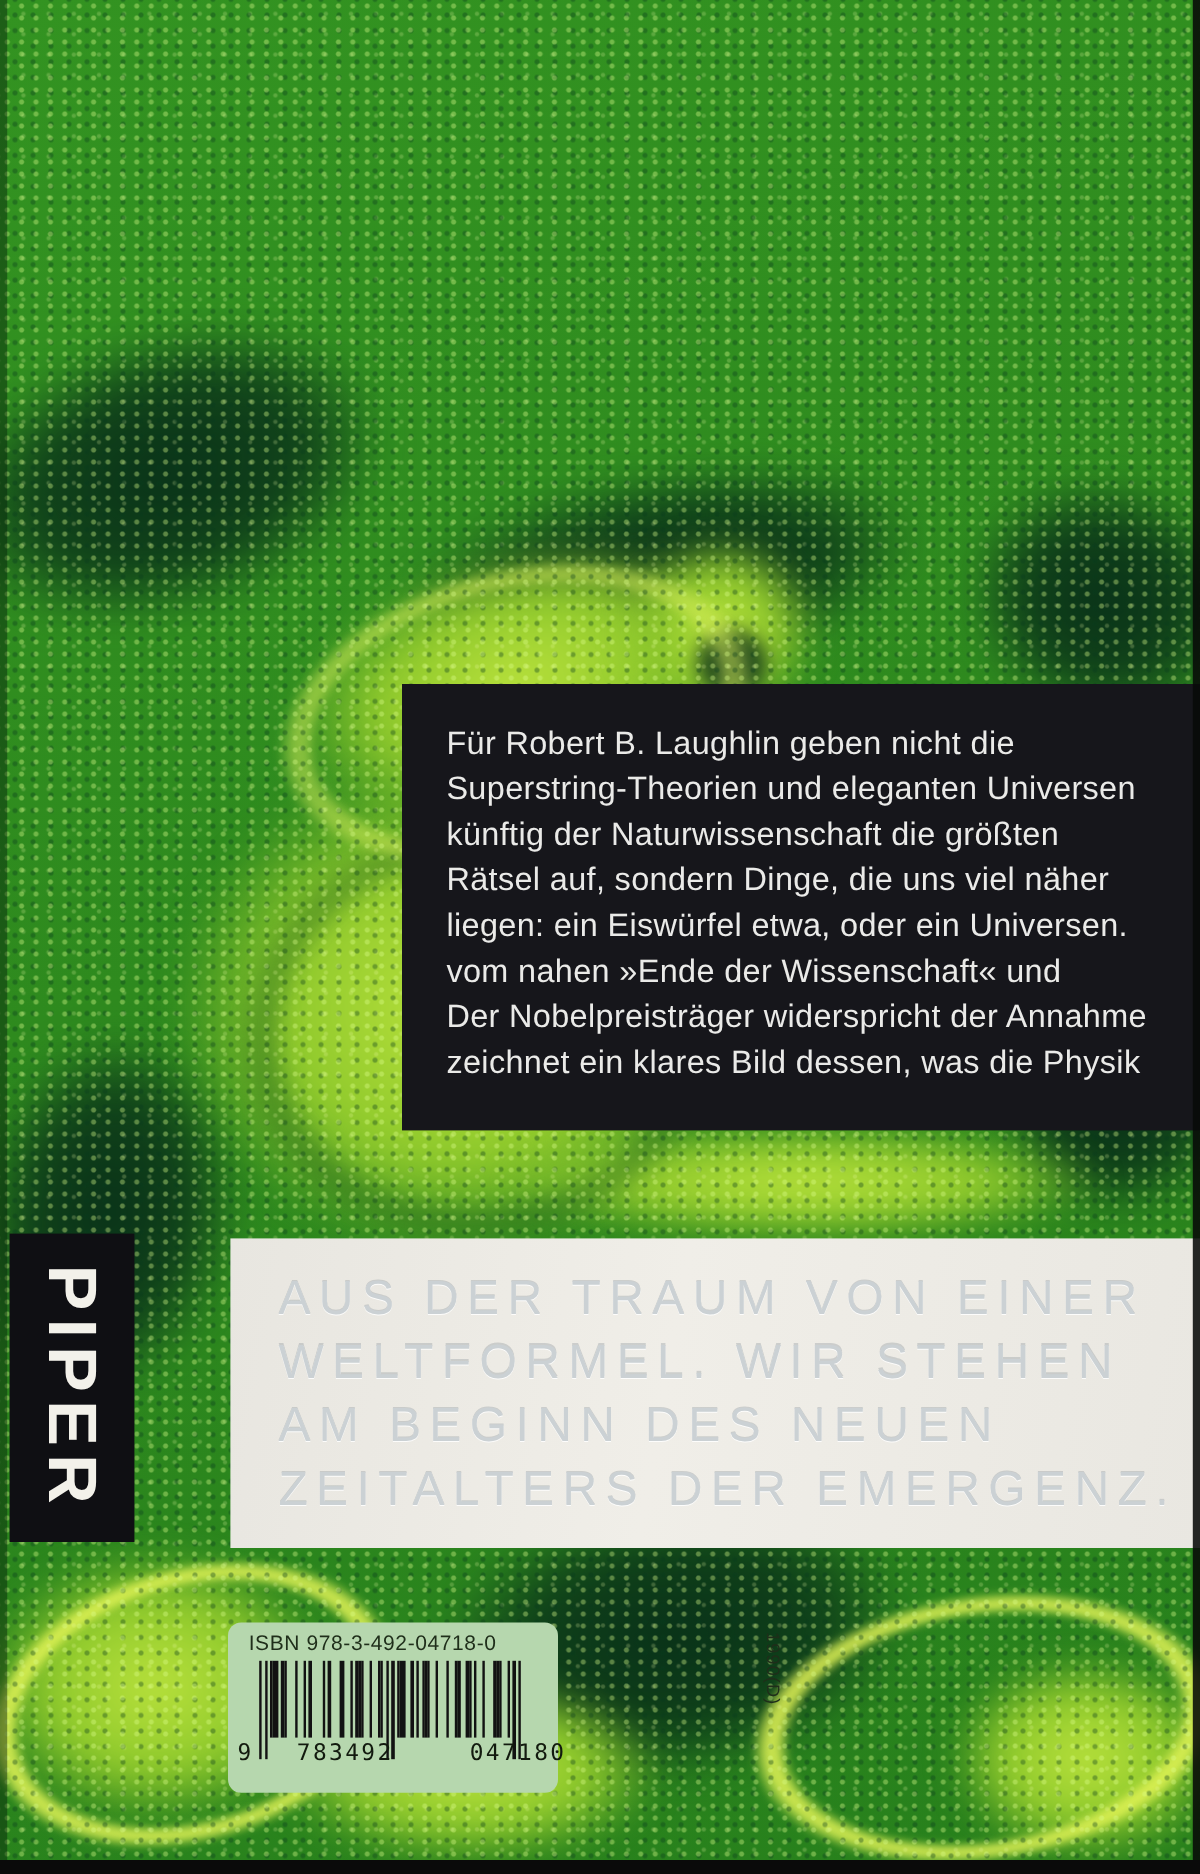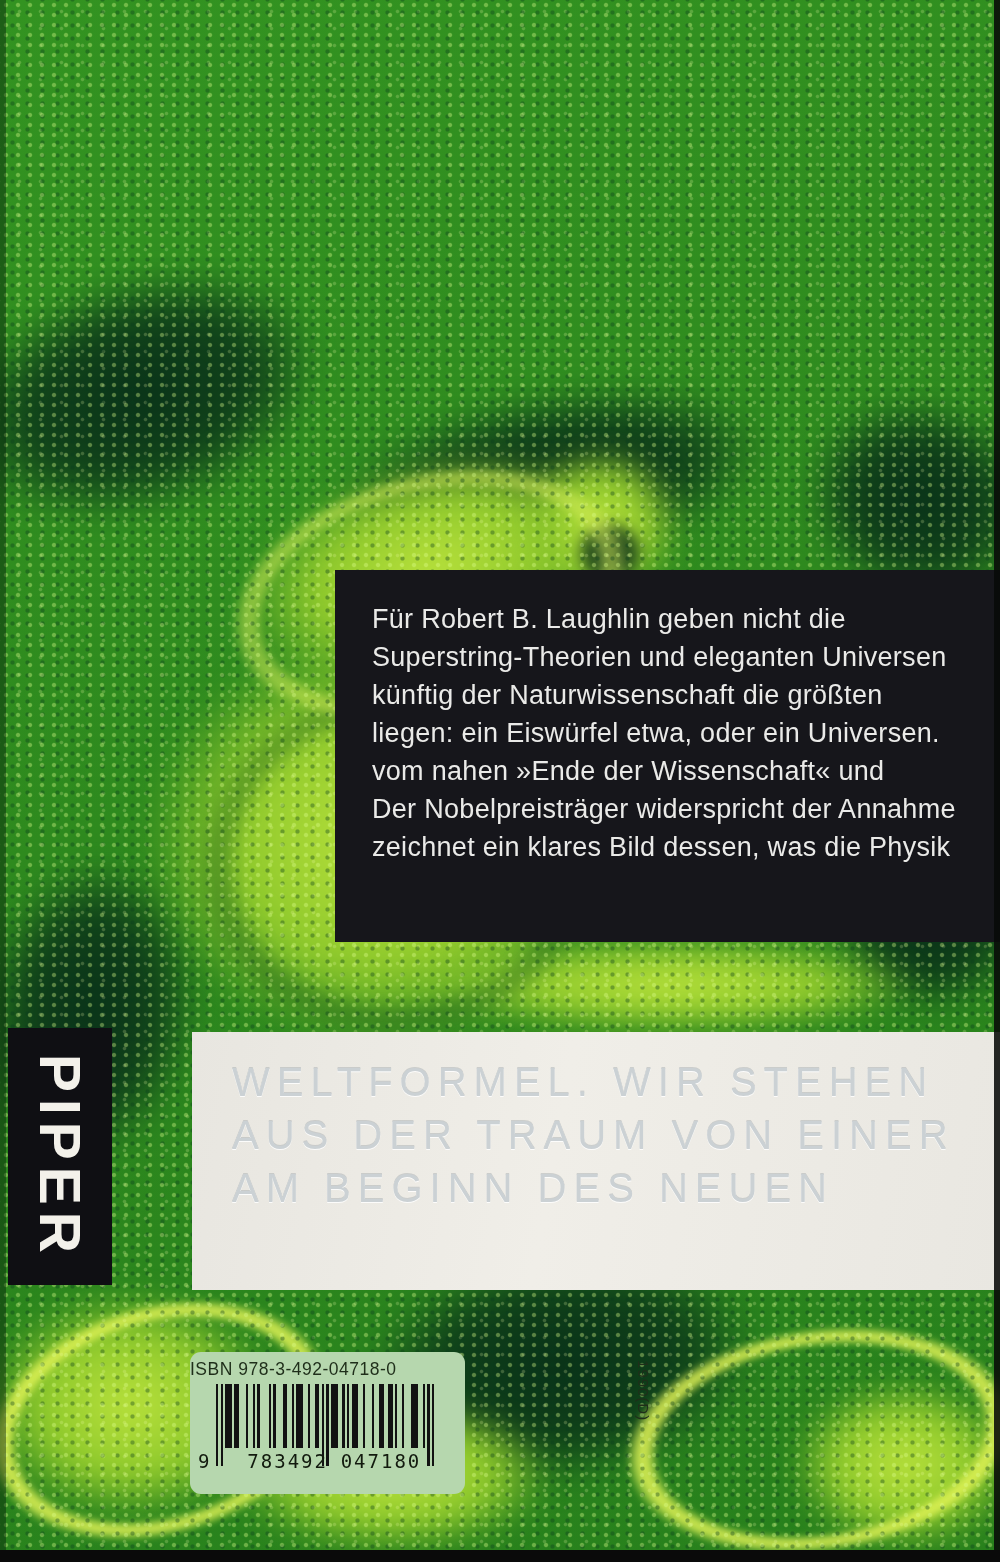--- a/index.html
+++ b/index.html
@@ -55,32 +55,32 @@
     color:var(--band-text,#cbd1d4); font-size:40px; line-height:53px;
     letter-spacing:7px; white-space:nowrap; font-weight:400;
     text-shadow:0 1px 0 rgba(255,255,255,.85), 0 -1px 0 rgba(140,150,155,.35);
   }
   
   .barcode-label{
     position:absolute; left:190px; top:1352px; width:275px; height:142px; z-index:2;
     background:var(--label-bg,#b6d7ae); border-radius:11px;
   }
   .isbn-text{
-    position:absolute; left:0; top:7px; right:34px; text-align:left;
+    position:absolute; left:0; top:7px; right:34px; text-align:center;
     color:var(--label-text,#1f2e1a); font-size:17.5px; letter-spacing:.5px;
   }
   .barcode-bars{position:absolute; left:26px; top:32px; display:flex; align-items:flex-start;}
   .module{width:2.3px; height:64px;}
   .module.bar{background:#121212;}
   .module.guard{height:82px;}
   .barcode-digits{position:absolute; left:0; top:98px; width:245px; height:22px;
     color:#121a0e; font-family:"DejaVu Sans Mono", monospace; font-size:19px;}
   .digit-first{position:absolute; left:8px; top:0;}
   .digit-left{position:absolute; left:36px; top:0; width:102px; text-align:right; letter-spacing:2px;}
-  .digit-right{position:absolute; left:140px; top:0; width:102px; text-align:center; letter-spacing:2px;}
+  .digit-right{position:absolute; left:140px; top:0; width:102px; text-align:right; letter-spacing:2px;padding-left:40px;}
   .side-code{
     position:absolute; left:462px; top:8px; transform:rotate(90deg); transform-origin:top left;
     color:#1f2e1a; font-size:15px; letter-spacing:1px; white-space:nowrap;
   }
   
   .edge-right{position:absolute; left:994px; top:0; width:6px; height:1562px; background:rgba(8,10,8,.88); z-index:3;}
   .edge-left{position:absolute; left:0; top:0; width:6px; height:1562px; background:rgba(5,30,10,.45); z-index:3;}
   .edge-bottom{position:absolute; left:0; top:1550px; width:1000px; height:12px; background:#0a0a0a; z-index:3;}
 </style>
 </head>
@@ -111,34 +111,36 @@
     <div class="ring rim" style="left:-90px;top:1255px;width:500px;height:330px;transform:rotate(-16deg);"></div>
     <div class="ring rim" style="left:540px;top:1280px;width:560px;height:320px;transform:rotate(-8deg);"></div>
 
     <div class="dots"></div>
   </div>
 
   <div class="blurb-panel">
     <div class="blurb-line">Für Robert B. Laughlin geben nicht die</div>
     <div class="blurb-line">Superstring-Theorien und eleganten Universen</div>
     <div class="blurb-line">künftig der Naturwissenschaft die größten</div>
+    <div class="blurb-line">Rätsel auf, sondern Dinge, die uns viel näher</div>
     <div class="blurb-line">liegen: ein Eiswürfel etwa, oder ein Universen.</div>
     <div class="blurb-line">vom nahen »Ende der Wissenschaft« und</div>
     <div class="blurb-line">Der Nobelpreisträger widerspricht der Annahme</div>
     <div class="blurb-line">zeichnet ein klares Bild dessen, was die Physik</div>
   </div>
 
   <div class="publisher-logo">
     <span class="vert">PIPER</span>
   </div>
 
   <div class="tagline-band">
+    <div class="tagline-line">AUS DER TRAUM VON EINER</div>
     <div class="tagline-line">WELTFORMEL. WIR STEHEN</div>
-    <div class="tagline-line">AUS DER TRAUM VON EINER</div>
     <div class="tagline-line">AM BEGINN DES NEUEN</div>
+    <div class="tagline-line">ZEITALTERS DER EMERGENZ.</div>
   </div>
 
   <div class="barcode-label">
     <div class="isbn-text">ISBN 978-3-492-04718-0</div>
     <div class="barcode-bars">
         <div class="module bar guard"></div>
         <div class="module guard"></div>
         <div class="module bar guard"></div>
         <div class="module"></div>
         <div class="module bar"></div>

